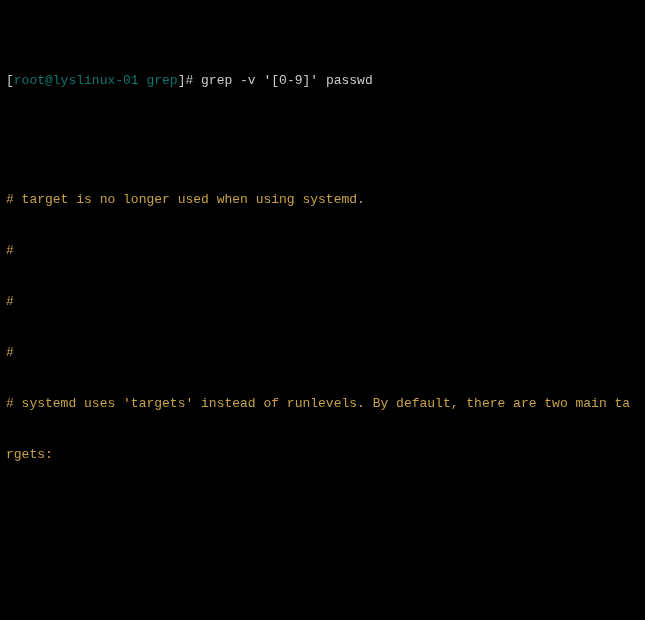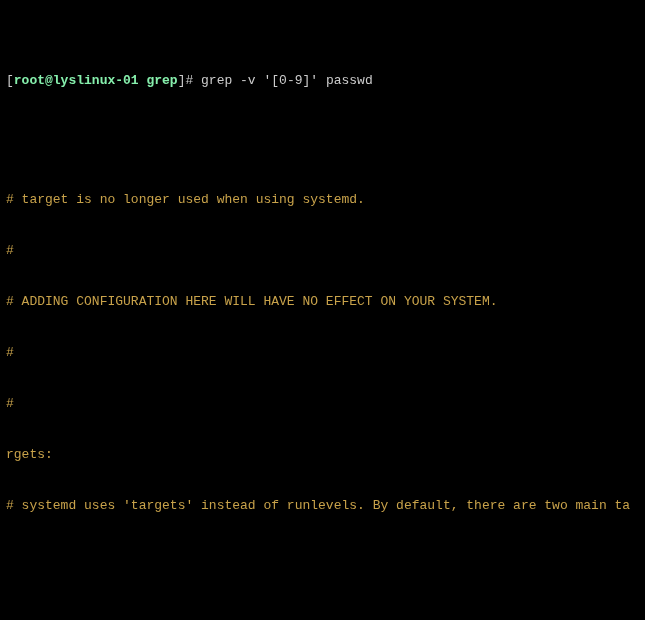--- a/index.html
+++ b/index.html
@@ -16,43 +16,42 @@
   }
   .terminal {
     padding: 4px 6px;
     white-space: pre;
     position: relative;
   }
   .line { white-space: pre; }
 
   
   .prompt-bracket { color: #ccc; }
-  .user-host      { color: #86efac; font-weight: bold; }  
+  .user-host      { color: #0f766e; }  
   .hash           { color: #ccc; }
   .gold           { color: #c8a24a; }
   .out            { color: #ccc; }
 </style>
 </head>
 <body>
 
 <div class="terminal">
 
   
   <div class="line"><span class="prompt-bracket">[</span><span class="user-host">root@lyslinux-01 grep</span><span class="prompt-bracket">]</span><span class="hash"># </span><span class="out">grep -v '[0-9]' passwd</span></div>
 
   
 
   
   <div class="line"><span class="gold">#</span><span class="gold"> target is no longer used when using systemd.</span></div>
   <div class="line"><span class="gold">#</span><span class="gold"></span></div>
-  <div class="line"><span class="gold">#</span><span class="gold"> ADDING CONFIGURATION HERE WILL HAVE NO EFFECT ON YOUR SYSTEM.</span></div>
   <div class="line"><span class="gold">#</span><span class="gold"></span></div>
   <div class="line"><span class="gold">#</span><span class="gold"></span></div>
+  <div class="line"><span class="gold">#</span><span class="gold"> systemd uses 'targets' instead of runlevels. By default, there are two main ta</span></div>
   <div class="line"><span class="gold">rgets:</span></div>
-  <div class="line"><span class="gold">#</span><span class="gold"> systemd uses 'targets' instead of runlevels. By default, there are two main ta</span></div>
   
   
   
   
   
   
 
   
   
 

